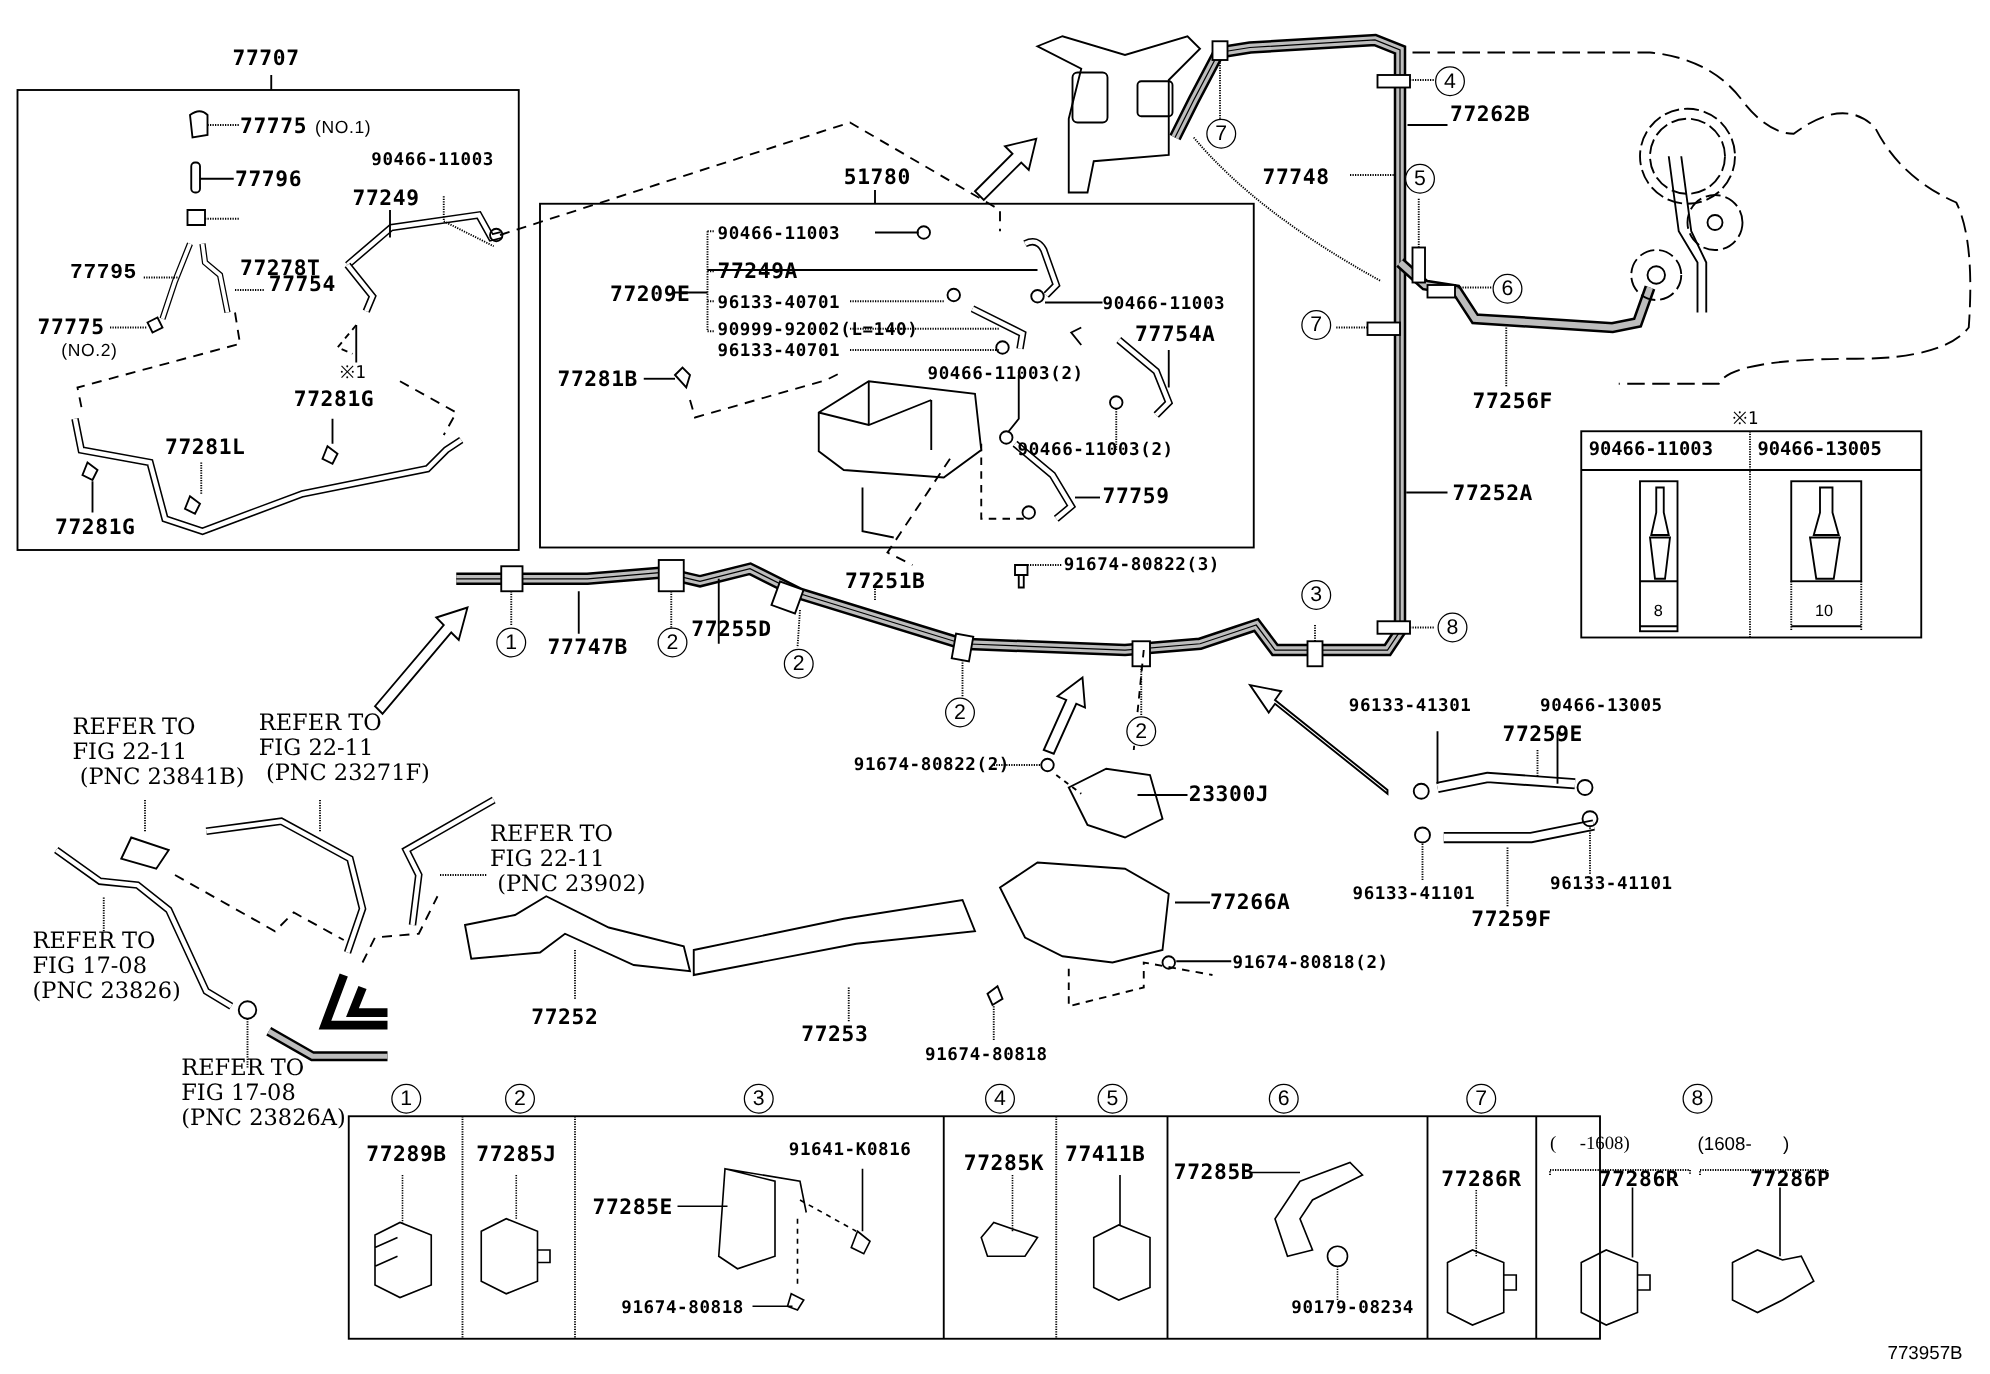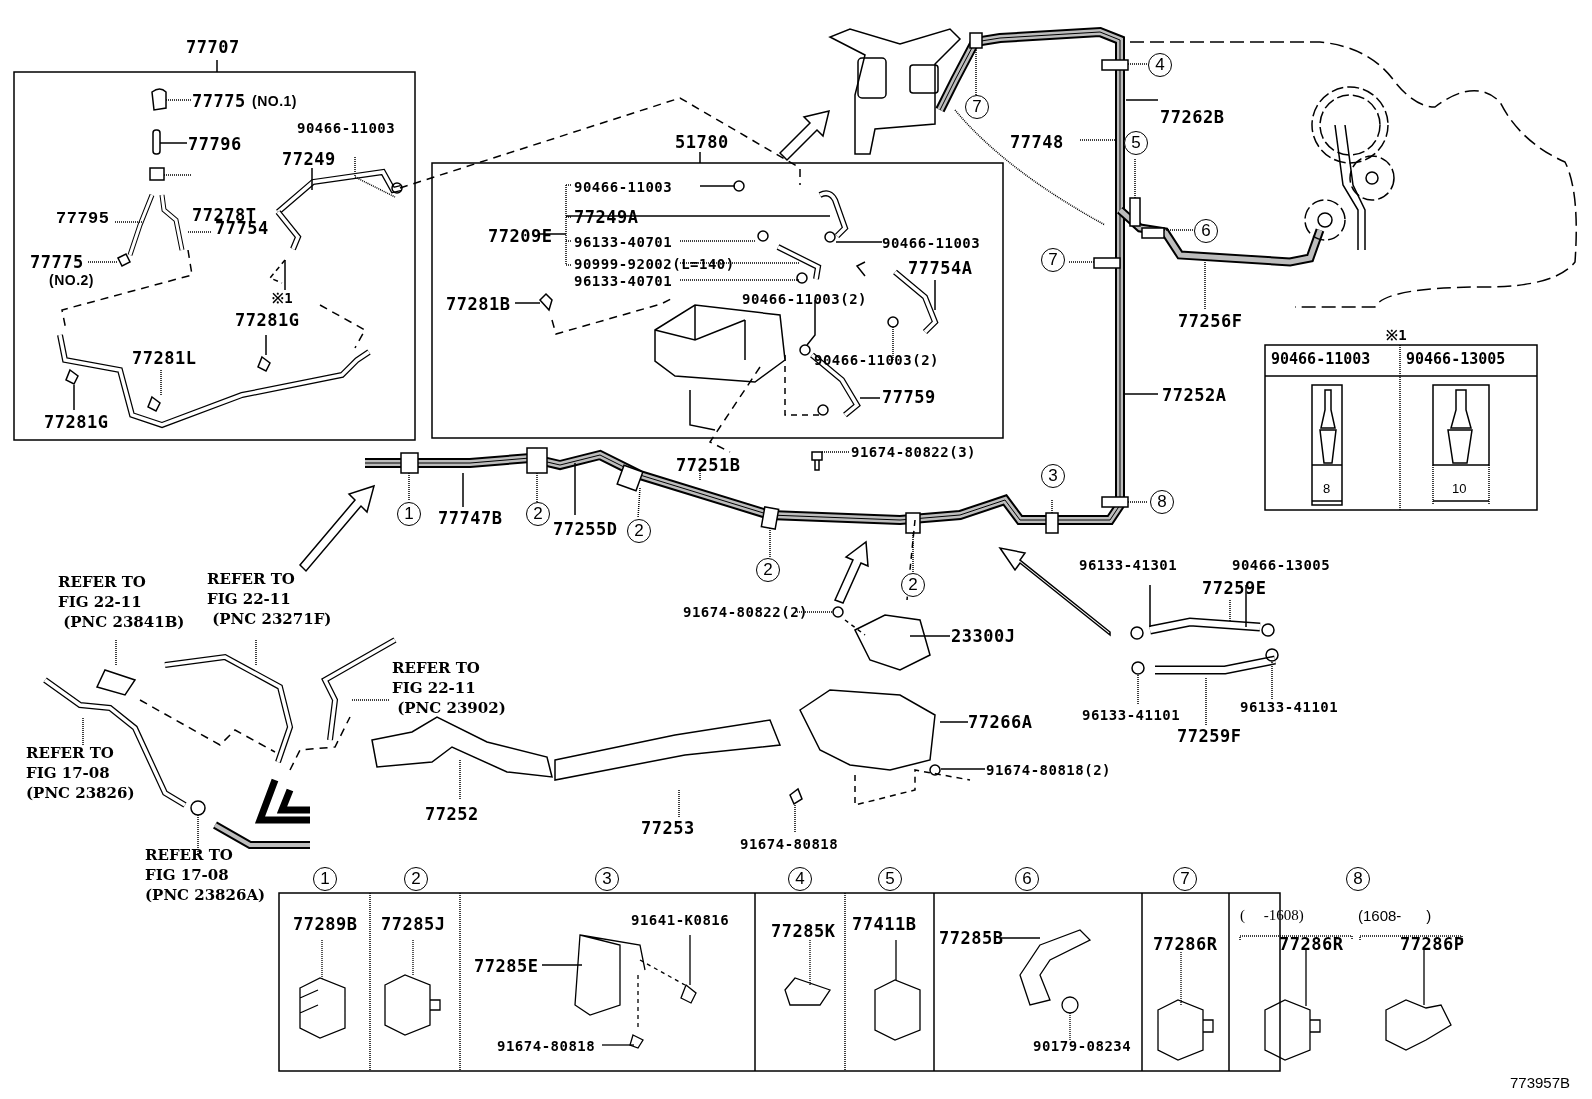--- a/index.html
+++ b/index.html
@@ -1,21 +1,21 @@
 <!DOCTYPE html>
 <html><head>
 <meta charset="utf-8">
 <style>
   html,body{margin:0;padding:0;background:#ffffff;}
   body{width:1592px;height:1099px;position:relative;overflow:hidden;font-family:"DejaVu Sans Mono","Liberation Mono",monospace;color:#000;}
   svg.art{position:absolute;left:0;top:0;}
   .lbl{position:absolute;font-family:"DejaVu Sans Mono","Liberation Mono",monospace;font-weight:bold;font-size:17px;line-height:18px;white-space:nowrap;color:#000;letter-spacing:0.5px;}
   .sm{font-size:14px;line-height:16px;}
-  .thin{font-weight:bold;}
-  .ref{font-family:"DejaVu Serif","Liberation Serif",serif;font-weight:bold;font-size:15px;line-height:20px;white-space:pre;position:absolute;}
+  .thin{font-weight:normal;}
+  .ref{font-family:"DejaVu Serif","Liberation Serif",serif;font-weight:normal;font-size:18px;line-height:20px;white-space:pre;position:absolute;}
   .circ{position:absolute;width:22px;height:22px;border:1.5px solid #000;border-radius:50%;font-family:"Liberation Sans",sans-serif;font-size:17px;line-height:22px;text-align:center;background:#fff;}
   .hdr{position:absolute;font-size:15px;font-weight:bold;font-family:"DejaVu Sans Mono",monospace;}
   .dim{position:absolute;font-family:"Liberation Sans",sans-serif;font-size:13px;}
   .code{position:absolute;font-family:"Liberation Sans",sans-serif;font-size:15px;}
 </style>
 </head>
 <body>
 
 <svg class="art" width="1592" height="1099" viewBox="0 0 1592 1099">
   <g fill="none" stroke="#000" stroke-width="1.5">
@@ -291,27 +291,27 @@
 <div class="lbl sm" style="left:574px;top:256px;">90999-92002(L=140)</div>
 <div class="lbl sm" style="left:574px;top:273px;">96133-40701</div>
 <div class="lbl" style="left:446px;top:295px;">77281B</div>
 <div class="lbl sm" style="left:882px;top:235px;">90466-11003</div>
 <div class="lbl" style="left:908px;top:259px;">77754A</div>
 <div class="lbl sm" style="left:742px;top:291px;">90466-11003(2)</div>
 <div class="lbl sm" style="left:814px;top:352px;">90466-11003(2)</div>
 <div class="lbl" style="left:882px;top:388px;">77759</div>
 
 <div class="lbl sm" style="left:851px;top:444px;">91674-80822(3)</div>
-<div class="lbl" style="left:1160px;top:108px;text-align:center;">77262B</div>
+<div class="lbl" style="left:1160px;top:83px;text-align:center;">77262B</div>
 <div class="lbl" style="left:1010px;top:133px;">77748</div>
 <div class="lbl" style="left:1178px;top:312px;">77256F</div>
 <div class="lbl" style="left:1162px;top:386px;">77252A</div>
 <div class="lbl" style="left:676px;top:456px;">77251B</div>
 <div class="lbl" style="left:438px;top:509px;">77747B</div>
-<div class="lbl" style="left:553px;top:520px;">77255D</div>
+<div class="lbl" style="left:553px;top:495px;">77255D</div>
 <div class="lbl sm" style="left:645px;top:604px;margin-left:38px;">91674-80822(2)</div>
 <div class="lbl" style="left:951px;top:627px;">23300J</div>
 <div class="lbl" style="left:968px;top:713px;">77266A</div>
 <div class="lbl sm" style="left:986px;top:762px;">91674-80818(2)</div>
 <div class="lbl sm" style="left:740px;top:836px;">91674-80818</div>
 <div class="lbl" style="left:425px;top:805px;">77252</div>
 <div class="lbl" style="left:641px;top:819px;">77253</div>
 <div class="lbl sm" style="left:1079px;top:557px;">96133-41301</div>
 <div class="lbl sm" style="left:1232px;top:557px;">90466-13005</div>
 <div class="lbl" style="left:1202px;top:579px;">77259E</div>

